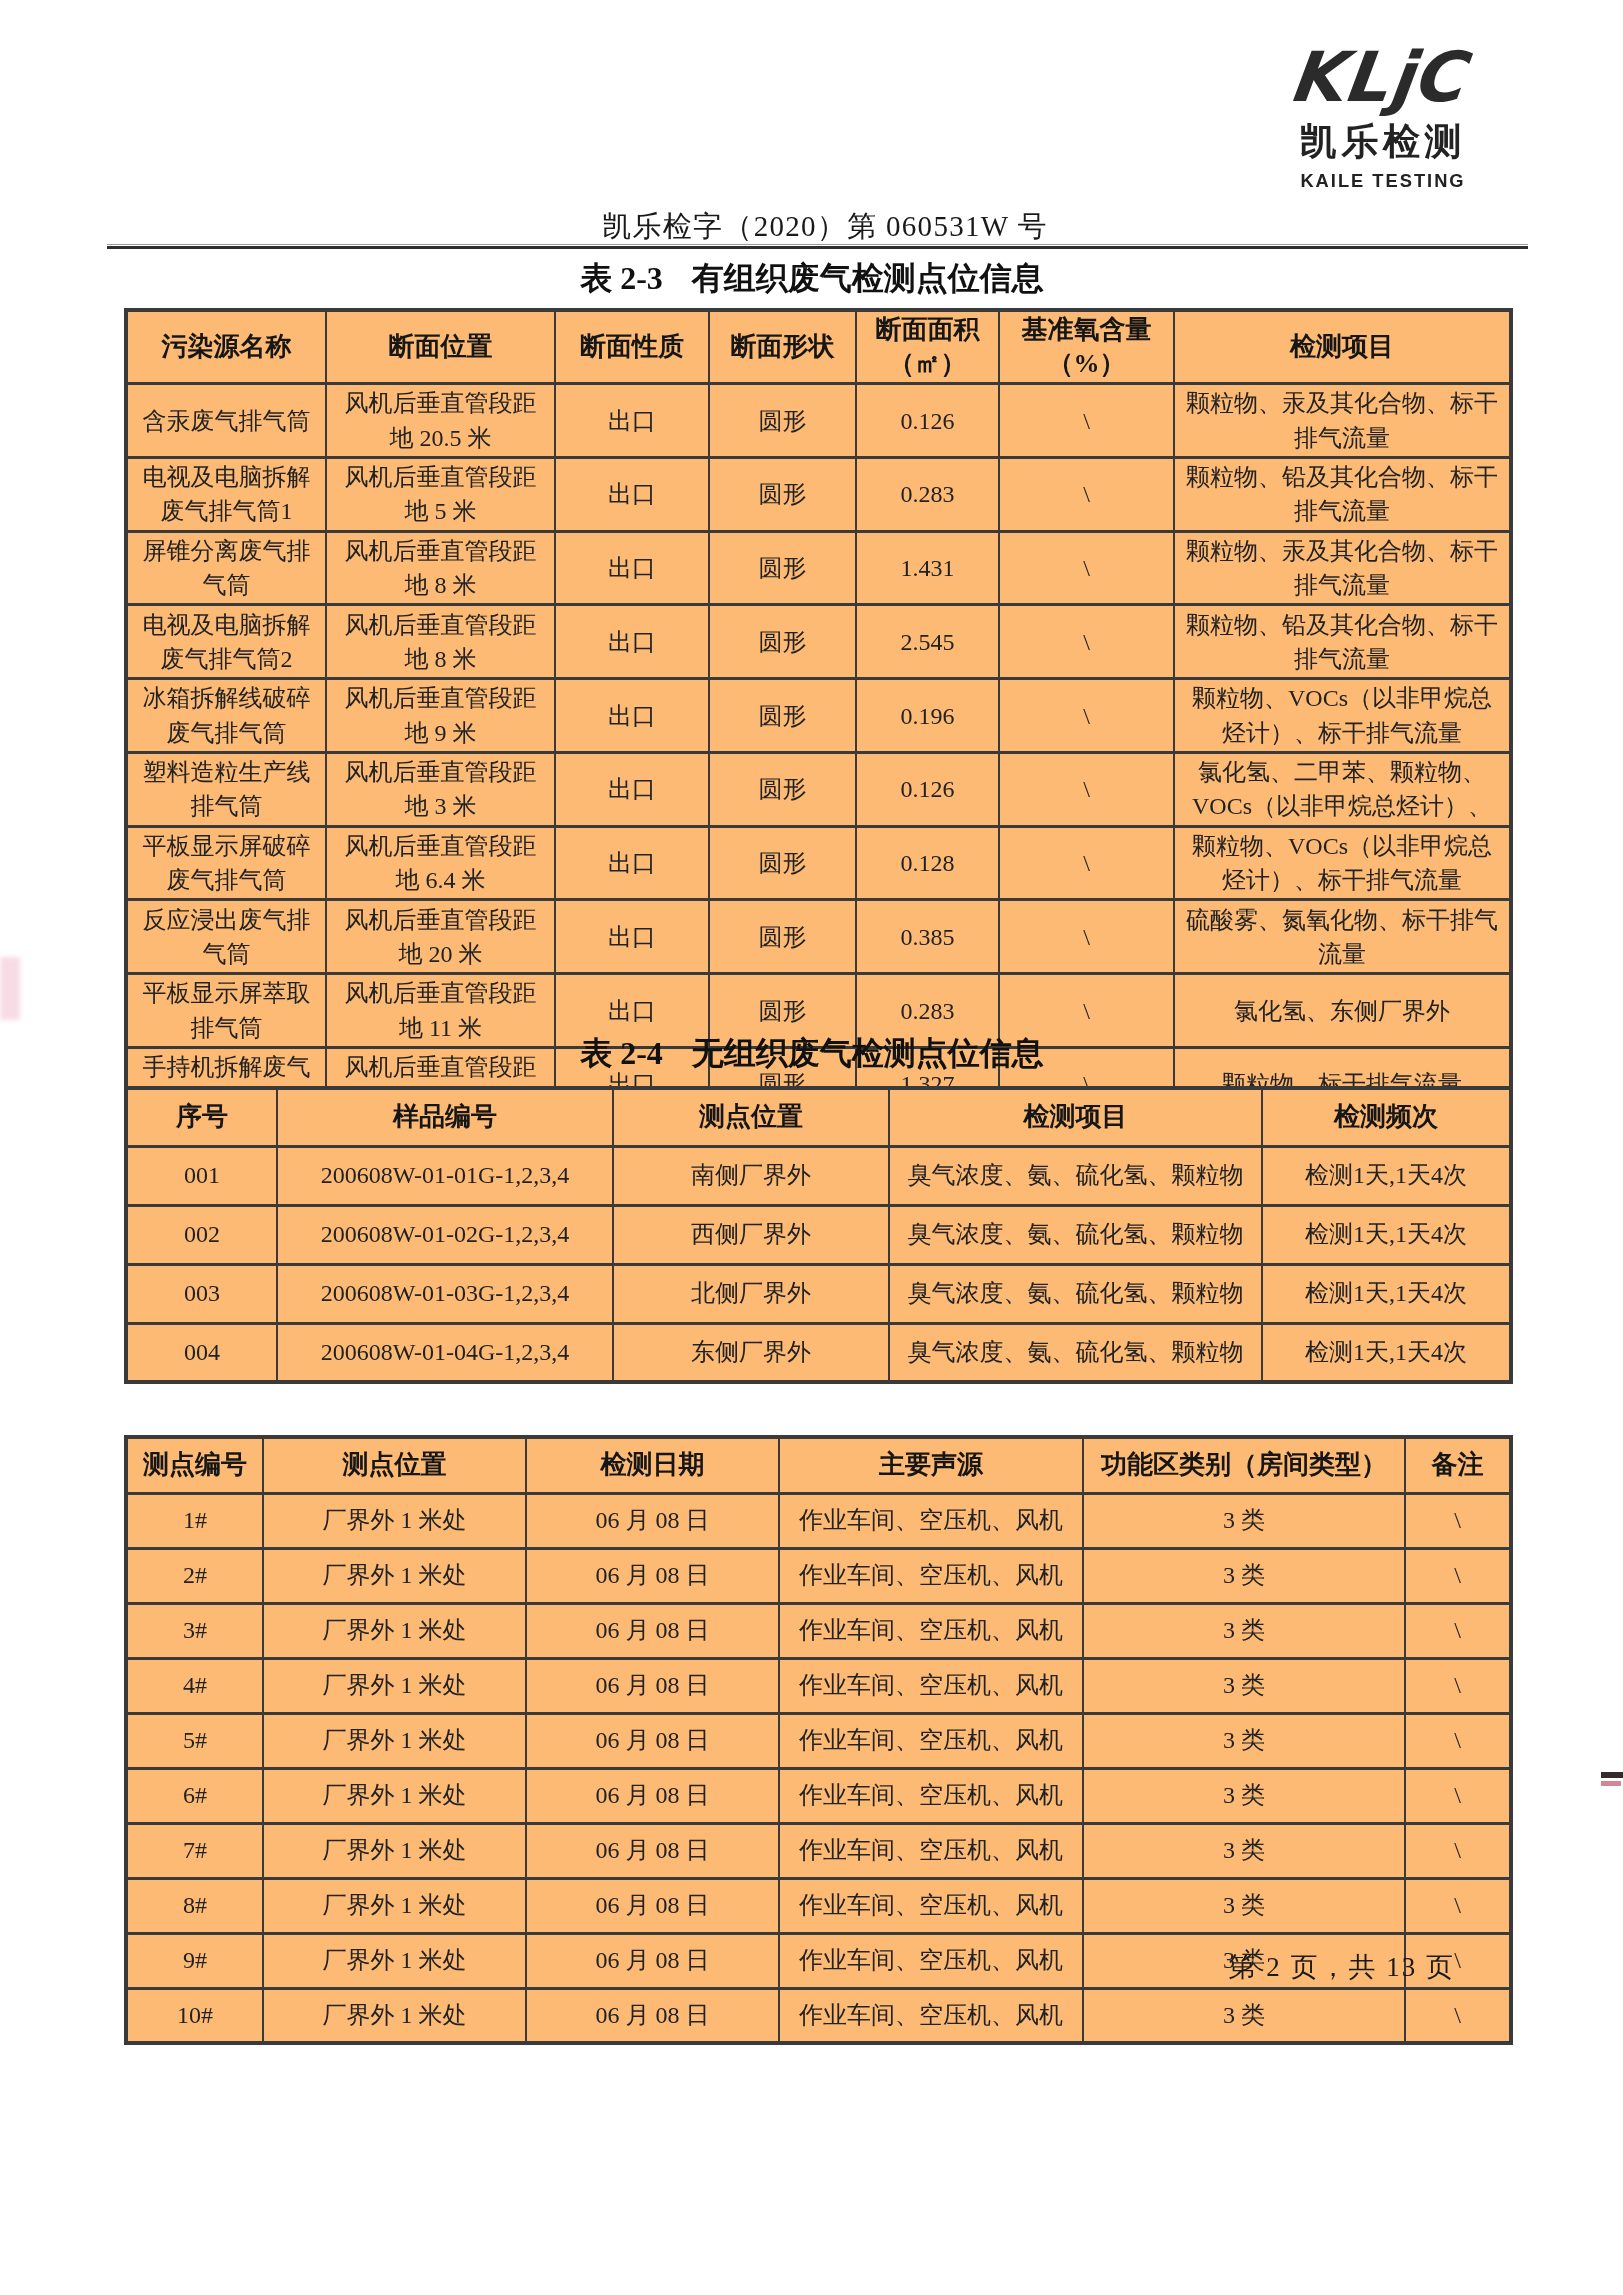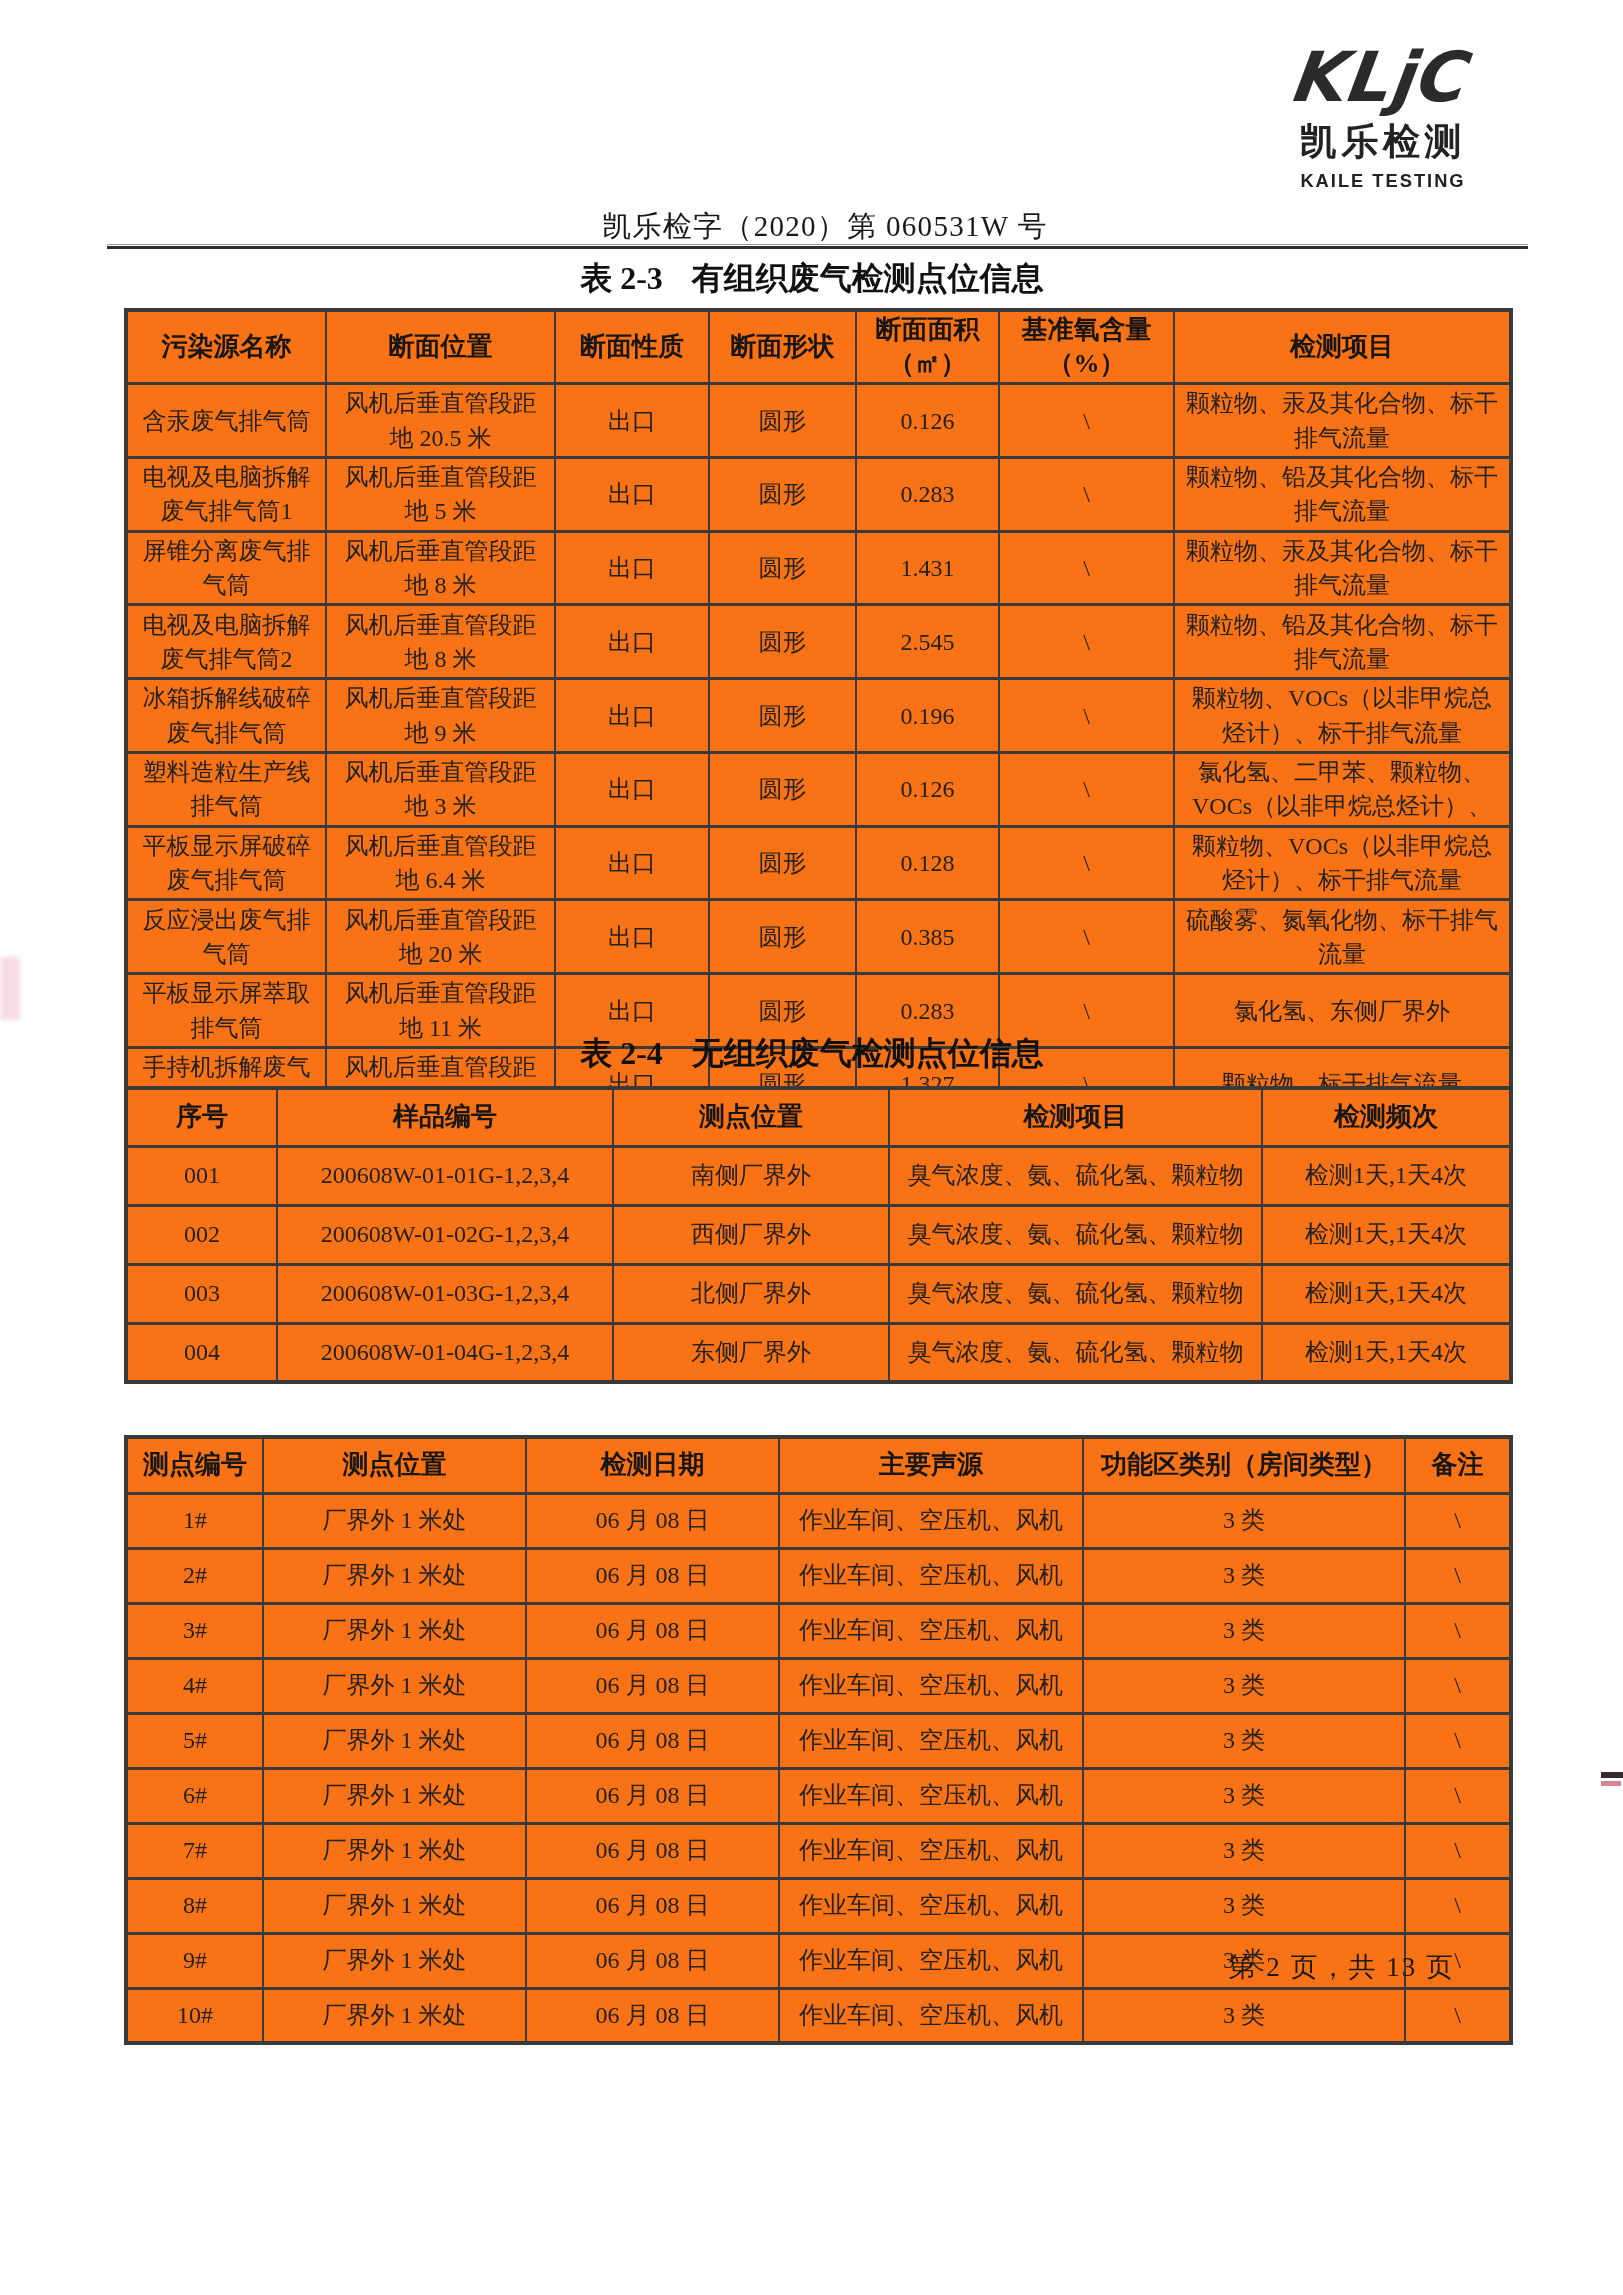--- a/index.html
+++ b/index.html
@@ -29,21 +29,21 @@
   
   .table-title{position:absolute;left:0;width:100%;text-align:center;font-size:32px;font-weight:bold;color:#111;}
   .title-1{top:257px;}
   .title-2{top:1032px;}
   .title-3{top:1446px;}
   .title-no{margin-right:29px;}
   
   table.doc{
     position:absolute;left:124px;width:1385px;
     border-collapse:collapse;table-layout:fixed;
-    background:#f97316;
+    background:#fdba74;
   }
   table.doc,table.doc th,table.doc td{border:2px solid #3a3a3a;}
   table.doc th,table.doc td{
     border-top-width:3.3px;border-bottom-width:3.3px;
     text-align:center;vertical-align:middle;
     padding:1.3px 6.5px;overflow:hidden;
   }
   table.doc{border-width:4.6px;}
   table.doc th{font-size:26px;font-weight:bold;white-space:pre-line;line-height:1.3;color:#161616;}
   table.doc td{font-size:24px;line-height:1.42;color:#222;}

